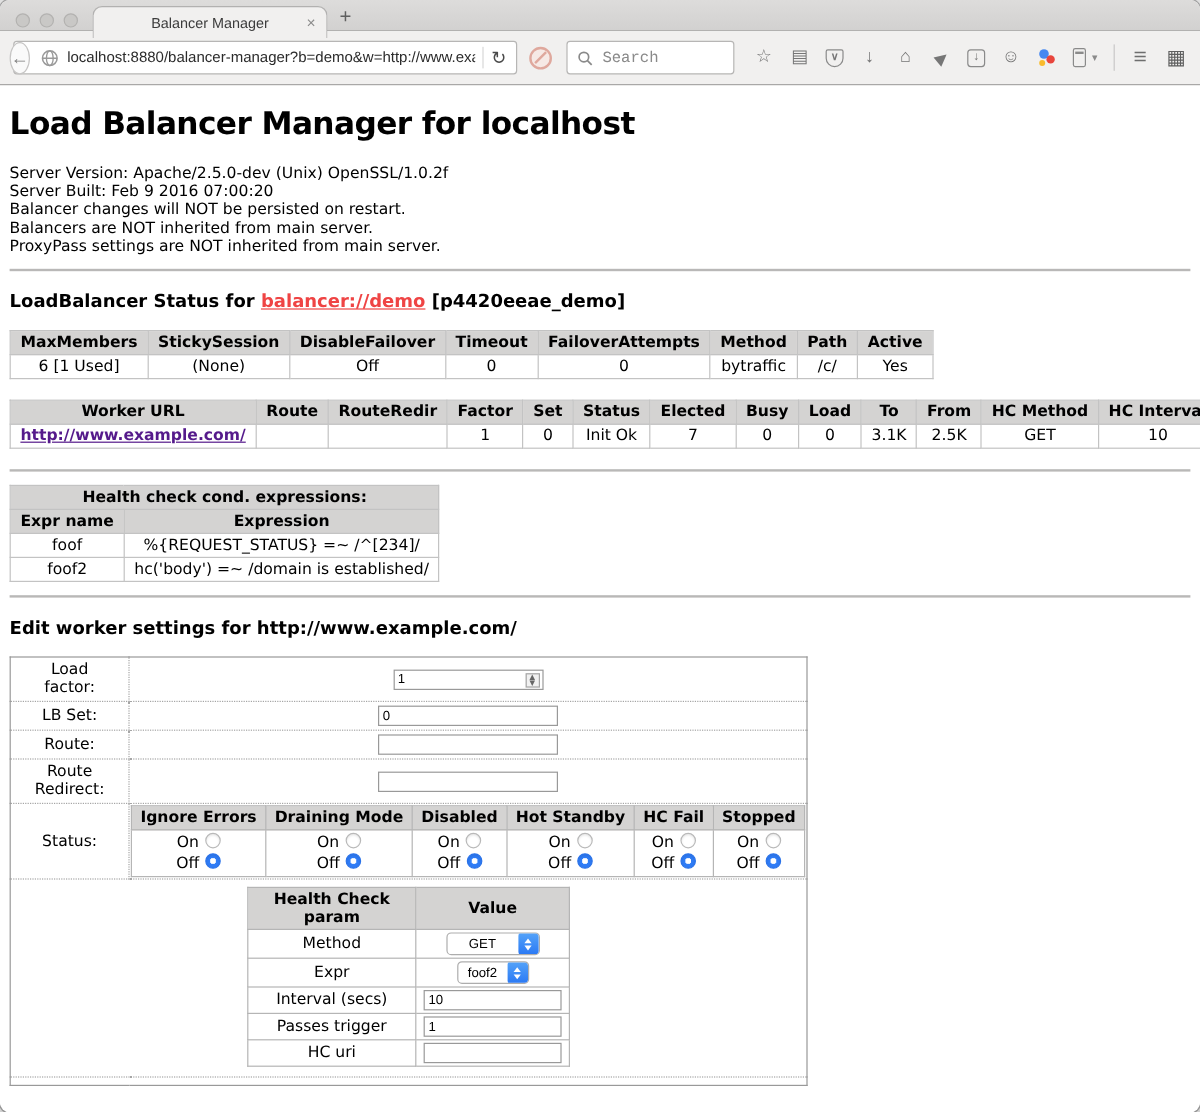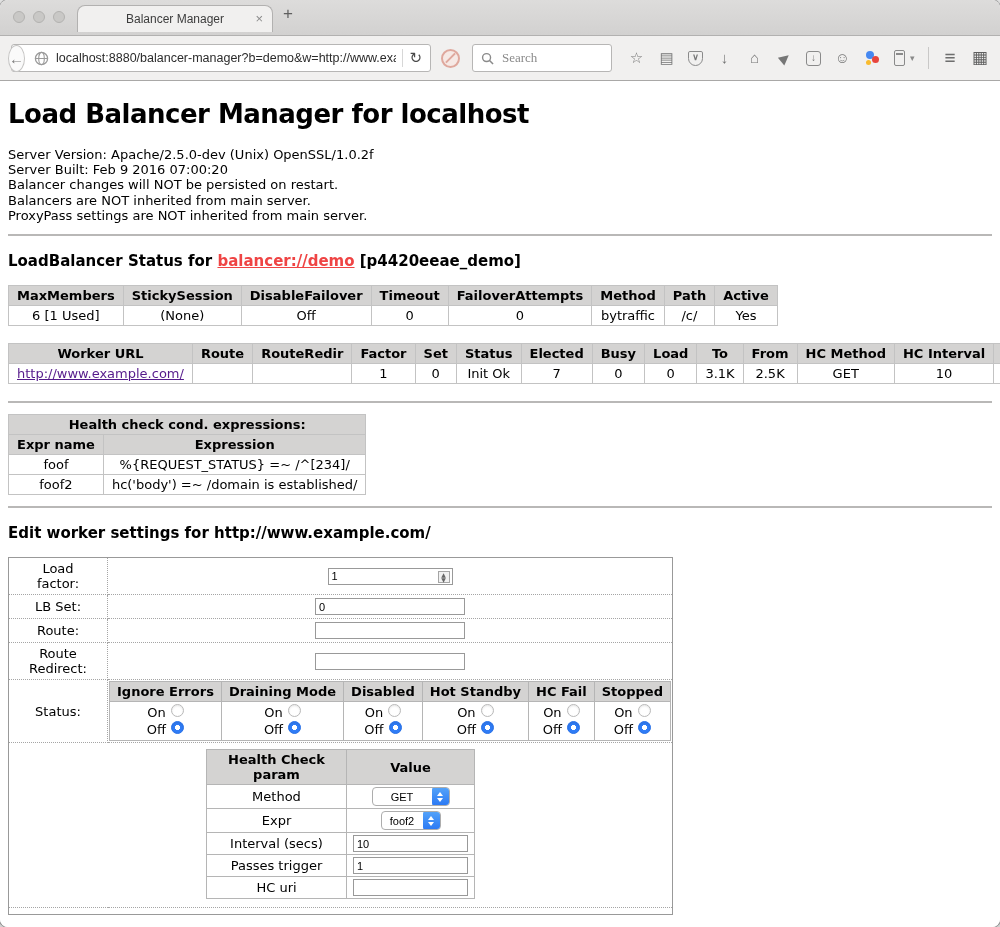--- a/index.html
+++ b/index.html
@@ -4,21 +4,21 @@
 <style>
   * { box-sizing: border-box; }
   html,body { margin:0; padding:0; background:#e8e8e8; }
   .window {
     width:1000px; height:927px; margin:0 auto; background:#fff;
     border-radius:8px; overflow:hidden; position:relative;
     box-shadow:0 0 0 1px rgba(0,0,0,.28), 0 10px 30px rgba(0,0,0,.25);
     font-family:"Liberation Sans", sans-serif;
   }
   
-  .tabstrip { position:relative; height:36px;
+  .tabstrip { position:relative; height:26px;
     background:linear-gradient(#dddcdb,#d2d1d0); border-bottom:1px solid #b2b1b0; }
   .traffic { position:absolute; top:11px; left:13px; display:flex; gap:8px; }
   .traffic span { width:12px; height:12px; border-radius:50%;
     background:#c9c8c6; border:1px solid #b3b2b0; }
   .tab { position:absolute; left:77px; top:5px; width:196px; height:27px; z-index:2;
     background:#f1f0ef; border:1px solid #b2b1b0; border-bottom:none;
     border-radius:8px 8px 0 0; display:flex; align-items:center; justify-content:center;
     font-size:12px; color:#3c3c3c; }
   .tab .close { position:absolute; right:9px; top:5px; font-size:13px; color:#8b8b8b; line-height:15px; }
   .newtab { position:absolute; left:283px; top:4px; font-size:17px; color:#5f5f5f; }
@@ -34,21 +34,21 @@
   .urltext { font-size:12.5px; color:#2b2b2b; white-space:nowrap; overflow:hidden; flex:1; }
   .urlbar .divider { width:1px; height:18px; background:#d7d7d7; margin:0 6px; }
   .reload { font-size:15px; color:#4a4a4a; padding-right:8px; }
   .blocked { width:19px; height:19px; border-radius:50%; margin:0 12px 0 10px;
     background:#f6e9e5; border:2px solid #dfa89d; position:relative; flex:none; }
   .blocked::after { content:""; position:absolute; left:1px; top:6px; width:13px; height:2px;
     background:#dfa89d; transform:rotate(-45deg); }
   .searchbar { height:28px; flex:0 0 140px; background:#fff; border:1px solid #b7b6b5;
     border-radius:3px; display:flex; align-items:center; padding:0 8px; }
   .searchbar input { border:none; outline:none; width:100%; font-size:13px; color:#6d28d9;
-    font-family:Liberation Serif, serif; background:transparent; }
+    font-family:Liberation Mono, monospace; background:transparent; }
   .searchbar input::placeholder { color:#8a8a8a; }
   .mag { margin-right:6px; display:flex; }
   .iconrow { display:flex; align-items:center; margin-left:16px; gap:13px; color:#767676; }
   .icn { font-size:15px; line-height:16px; width:17px; text-align:center; color:#767676; }
   .icn.boxed { border:1.5px solid #8a8a8a; border-radius:3px; font-size:10px; line-height:12px;
     width:15px; height:15px; }
   .icn.pocket { border:1.5px solid #8a8a8a; border-radius:2px 2px 8px 8px; font-size:9px;
     line-height:11px; width:15px; height:15px; font-weight:bold; }
   .icn.plane { transform:rotate(-40deg); font-size:13px; }
   .ext-dots { position:relative; width:17px; height:16px; }
@@ -64,21 +64,21 @@
   .icn.menu { font-size:19px; font-weight:bold; color:#6e6e6e; }
   .icn.grid { font-size:17px; color:#5f5f5f; }
   
   .page { background:#fff; height:850px; padding:4px 8px 0 8px; overflow:hidden;
     font-family:"DejaVu Sans", sans-serif; color:#000; }
   h1 { font-size:26px; margin:14px 0 18px 0; letter-spacing:-.5px; }
   .infoline { font-size:13px; line-height:15.2px; }
   hr { border:none; border-top:2px solid #b9b8b7; margin:11px 0; }
   h3 { font-size:15px; margin:16px 0 15px 0; }
   h3 a { color:#ef4444; }
-  a.worker-link { color:#551a8b; font-size:13px; }
+  a.worker-link { color:#551a8b; font-size:13px;font-weight:bold; }
   table.apache { border-collapse:collapse; border:1px solid #8d8d8d; font-size:13px; margin:0 0 17px 0; }
   table.apache th, table.apache td { border:1px solid #c3c3c3; padding:2px 8px;
     text-align:center; white-space:nowrap; }
   table.apache th { background:#d4d3d2; }
   td.left { text-align:left; }
   
   table.form { border-collapse:collapse; border:1px solid #999; width:564px; font-size:13px; margin-bottom:12px; }
   table.form > tbody > tr > td { border:1px dotted #a5a5a5; padding:3px 20px; text-align:center; }
   td.flabel { width:100px; }
   .txt { height:17px; border:1px solid #999; font:11px "Liberation Sans", sans-serif;

